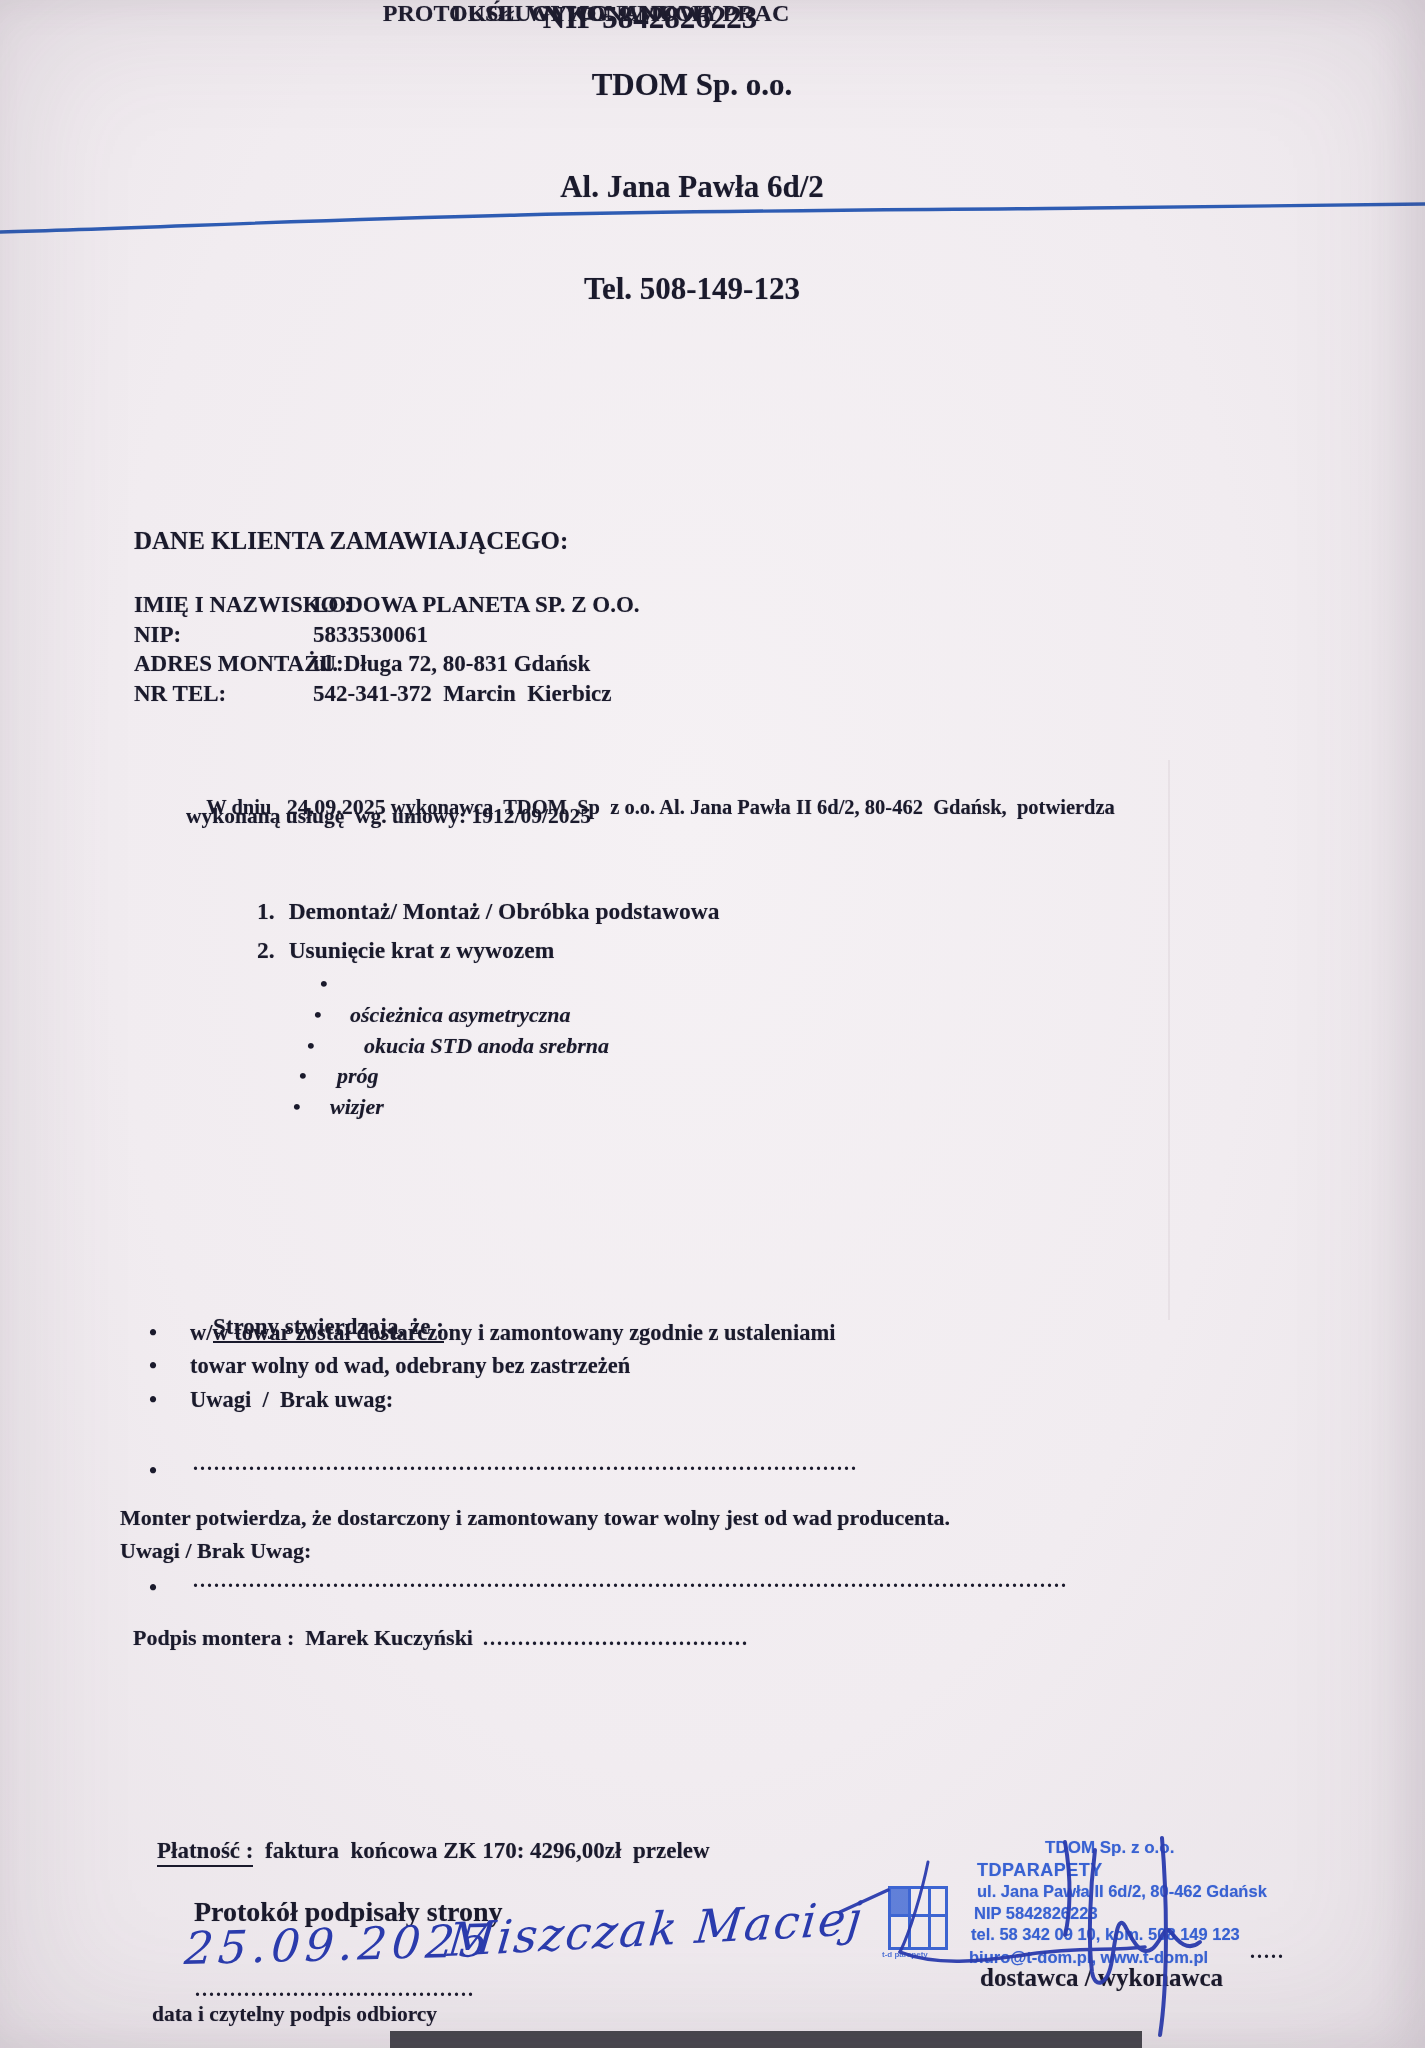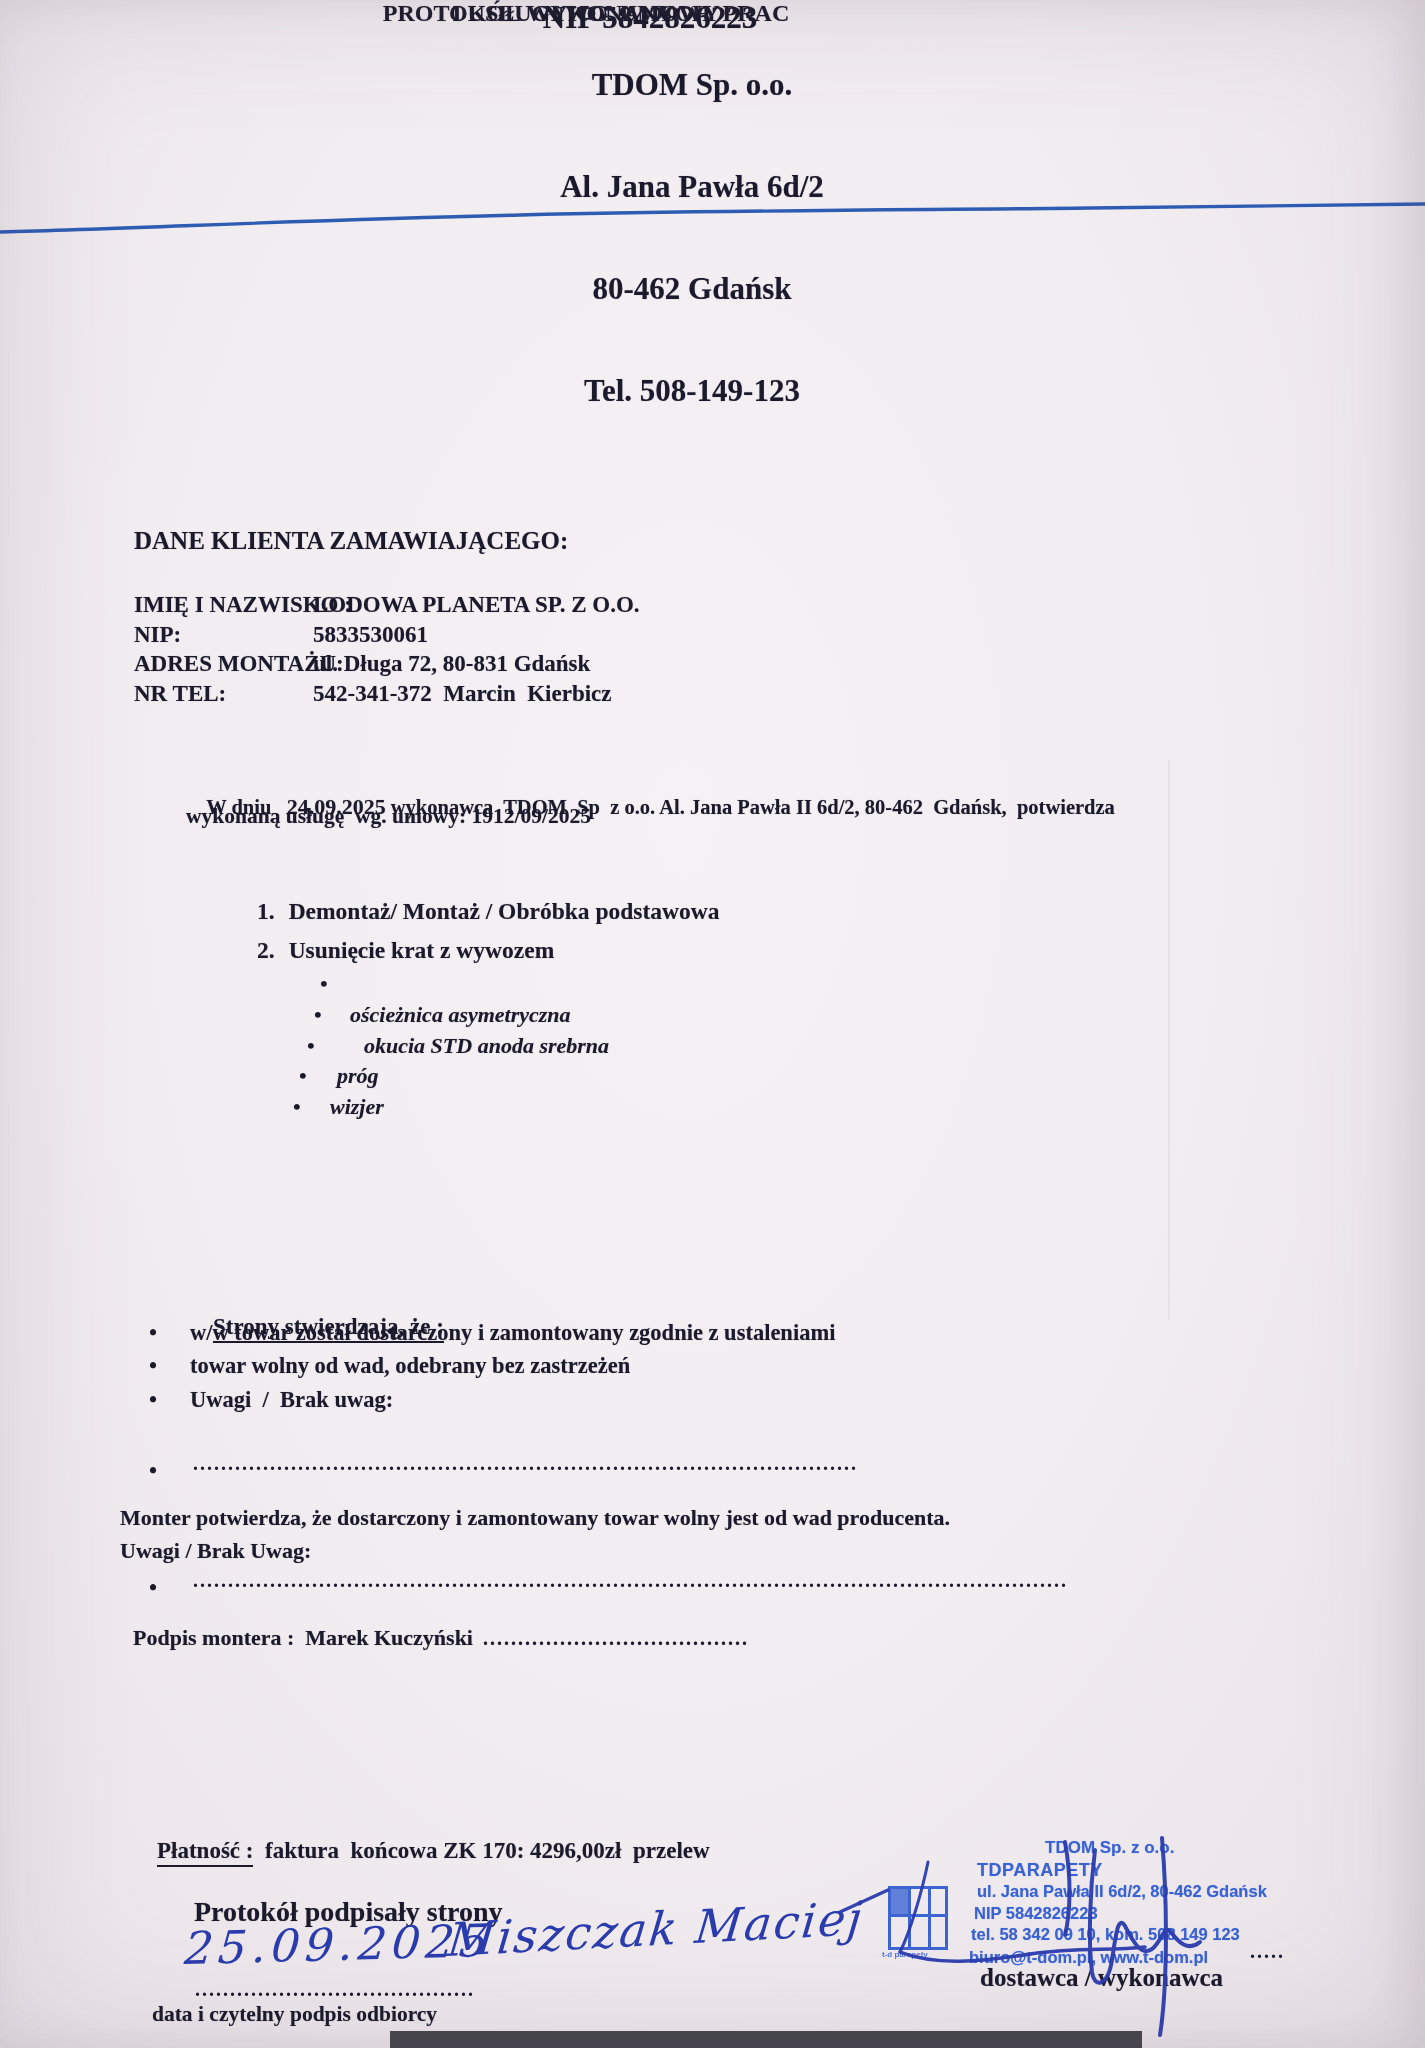--- a/index.html
+++ b/index.html
@@ -45,21 +45,20 @@
   .crease{position:absolute;width:2px;background:rgba(110,90,105,.08);}
 </style>
 </head>
 <body>
 
 <div class="page">
 
   <div class="abs printed center" style="left:0;top:24;width:1384px;font-size:31px;line-height:34px;">
     <div>TDOM Sp. o.o.</div>
     <div>Al. Jana Pawła 6d/2</div>
-    <div>80-462 Gdańsk</div>
     <div>Tel. 508-149-123</div>
   </div>
 
   <div class="abs printed center" style="left:0;top:190;width:1300px;font-size:31px;">NIP 5842826223</div>
 
   <svg class="abs" style="left:0;top:198;" width="1425" height="44" viewBox="0 0 1425 44">
     <path d="M0,34 C150,30 300,22 520,17 C740,12 920,12 1090,10 C1240,8 1350,7 1425,6" fill="none" stroke="#1d4fae" stroke-width="3.4" stroke-linecap="round" opacity="0.92"></path>
   </svg>
 
   <div class="abs printed center" style="left:0;top:373;width:1172px;font-size:24px;">PROTOKÓŁ WYKONANYCH  PRAC</div>

